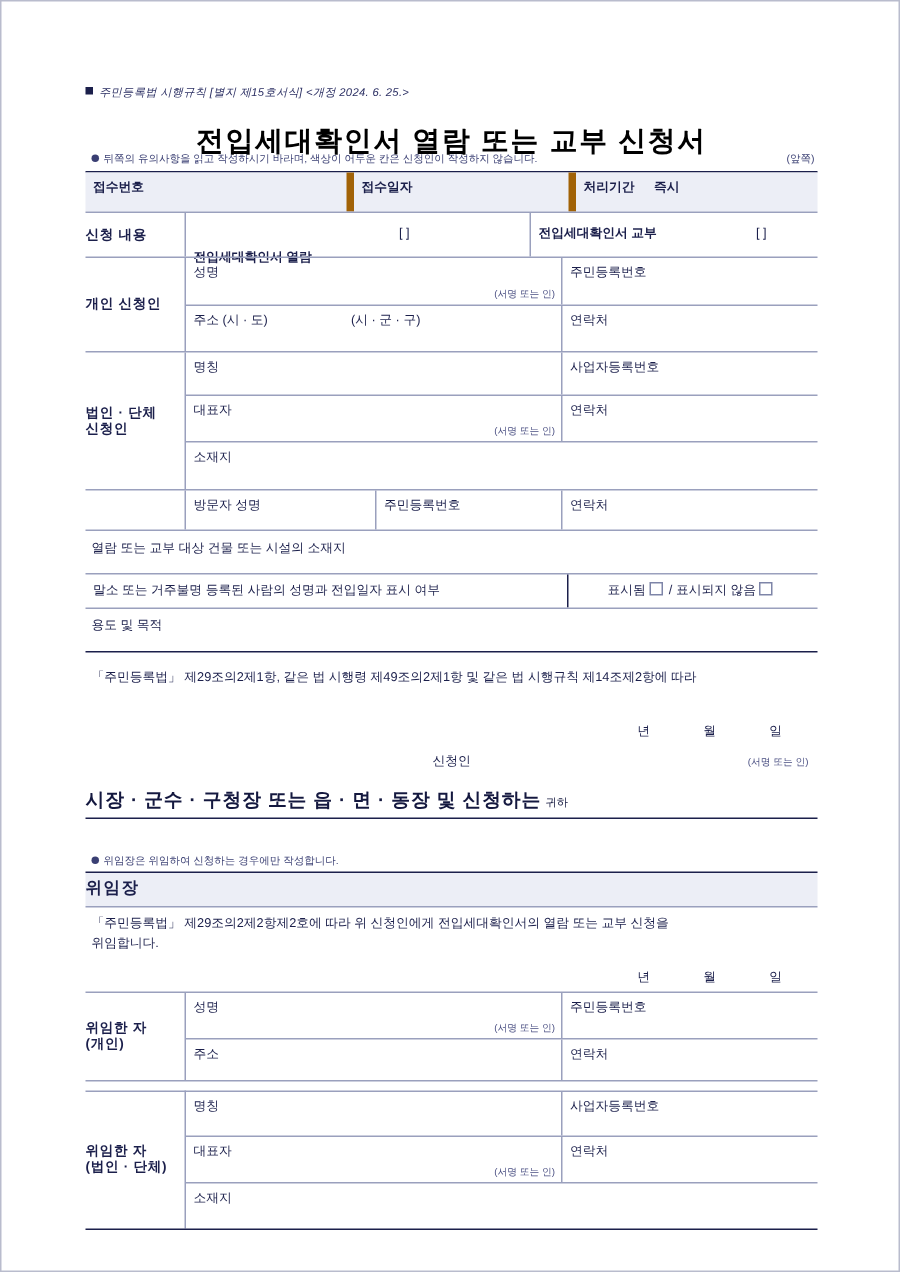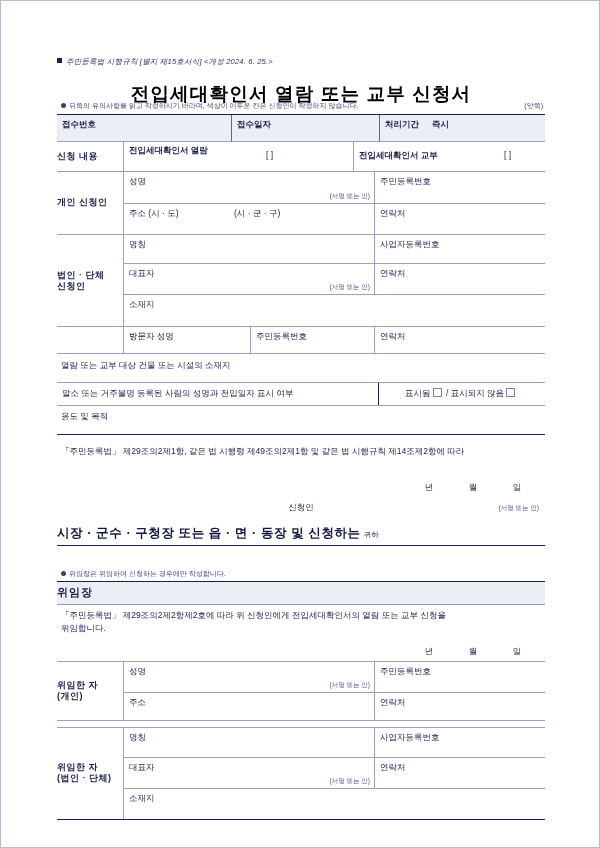--- a/index.html
+++ b/index.html
@@ -110,21 +110,21 @@
     right: 0;
     top: 50%;
     transform: translateY(-50%);
     text-align: left;
     font-weight: bold;
     font-size: 9px;
     letter-spacing: .5px;
     line-height: 1.25;
   }
   .shaded { background: #eceef6; }
-  .bl { border-left: 1px solid #a16207; }
+  .bl { border-left: 5px solid #a16207; }
 
   .hline {
     position: absolute;
     left: 0;
     width: 488px;
     height: 0;
     border-top: 1px solid #9aa0bd;
   }
   .hline.thick { border-top: 1.6px solid #1b1f4b; }
   .vline {
@@ -222,21 +222,21 @@
       <span class="lab bold">처리기간</span>
       <span class="lab bold" style="left:52px;">즉시</span>
     </div>
     <div class="hline" style="top:140px;"></div>
 
     <div class="cell" style="left:0;top:141px;width:66px;height:29px;">
       <span class="ctr">신청 내용</span>
     </div>
     <div class="vline" style="left:66px;top:141px;height:29px;"></div>
     <div class="cell" style="left:67px;top:141px;width:229px;height:29px;">
-      <span class="lab bold" style="top:3px;">전입세대확인서 열람</span>
+      <span class="lab bold" style="top:24px;">전입세대확인서 열람</span>
       <span class="lab bracket" style="left:142px;top:8px;">[      ]</span>
     </div>
     <div class="vline" style="left:296px;top:141px;height:29px;"></div>
     <div class="cell" style="left:297px;top:141px;width:191px;height:29px;">
       <span class="lab bold" style="top:8px;">전입세대확인서 교부</span>
       <span class="lab bracket" style="left:150px;top:8px;">[      ]</span>
     </div>
     <div class="hline" style="top:170px;"></div>
 
     <div class="cell" style="left:0;top:171px;width:66px;height:62px;">

